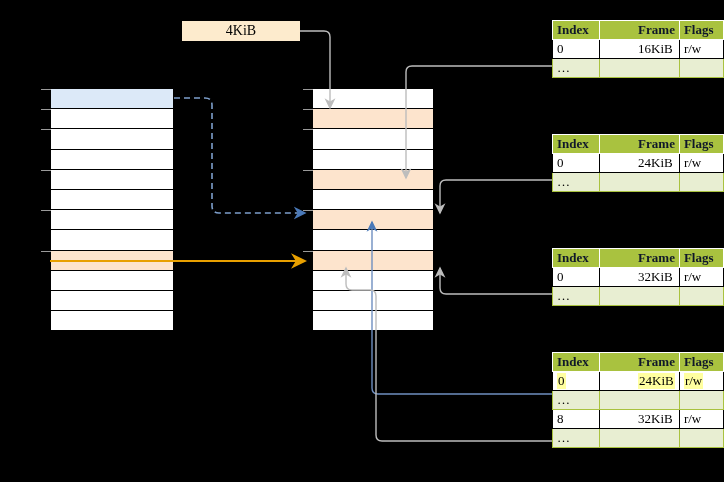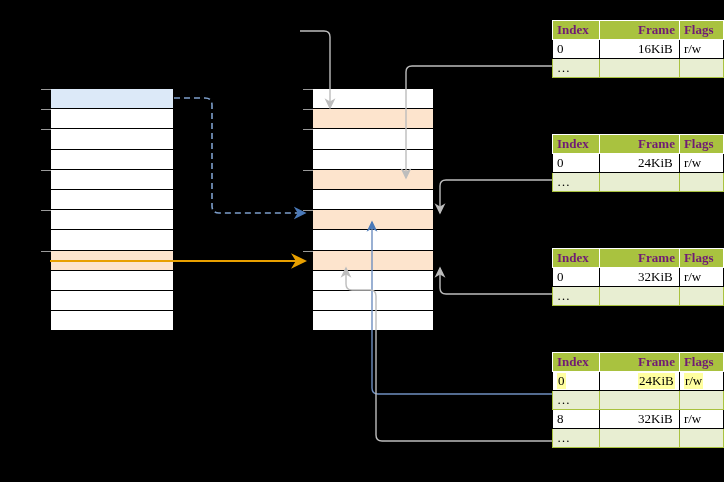--- a/index.html
+++ b/index.html
@@ -21,38 +21,39 @@
   .kib-label{position:absolute;background:#fdebcd;color:#000;
              font-size:14px;line-height:20px;text-align:center;
              white-space:nowrap;}
 
   
   .ptable{position:absolute;border-collapse:collapse;
           border:1px solid #a9c23f;font-size:13px;color:#000;}
   .ptable td,.ptable th{border:1px solid #000;padding:1px 4px;
           height:19px;box-sizing:border-box;vertical-align:middle;
           text-align:left;font-weight:normal;}
-  .ptable th{background:#a9c23f;color:#701a75;font-weight:bold;border-color:#fff;}
+  .ptable th{background:#a9c23f;color:#0f172a;font-weight:bold;border-color:#fff;}
   .ptable tr.alt td{background:#e8eed2;border-color:#a9c23f;}
   .ptable tr.plain td{background:#fff;}
   .ptable .c-index{width:54px;}
   .ptable .c-frame{width:62px;padding-left:38px;}
   .ptable .c-flags{width:50px;}
   .hl{background:#ffffa0 !important;box-shadow:inset 0 0 0 99px #ffffa0;}
   span.hl{display:inline-block;background:#ffffa0;padding:0 1px;}
 
   
   #wires{position:absolute;left:0;top:0;width:724px;height:482px;
          pointer-events:none;}
 </style>
 </head>
 <body>
 
 <div id="stage">
 
+  <div class="kib-label" id="kib-label" style="left: 182px; top: 21px; width: 118px; height: 20px;">4KiB</div>
 
   <div class="memcol" id="left-col" style="left: 50px; top: 88px; width: 124px; height: 242.4px;">
       <div class="memrow blue" style="height: 20.2px;"></div>
       <div class="memrow" style="height: 20.2px;"></div>
       <div class="memrow" style="height: 20.2px;"></div>
       <div class="memrow" style="height: 20.2px;"></div>
       <div class="memrow" style="height: 20.2px;"></div>
       <div class="memrow" style="height: 20.2px;"></div>
       <div class="memrow" style="height: 20.2px;"></div>
       <div class="memrow" style="height: 20.2px;"></div>

